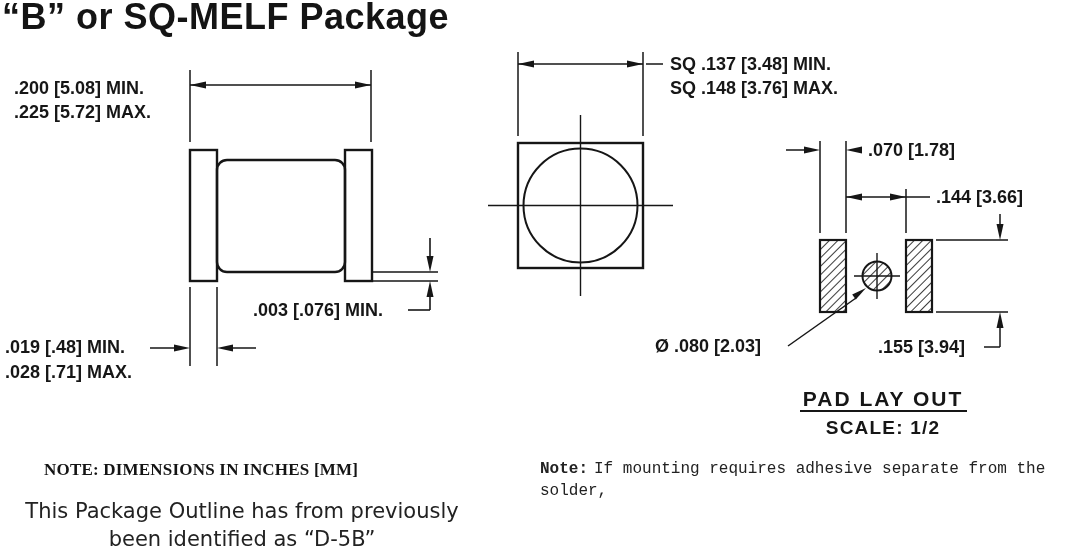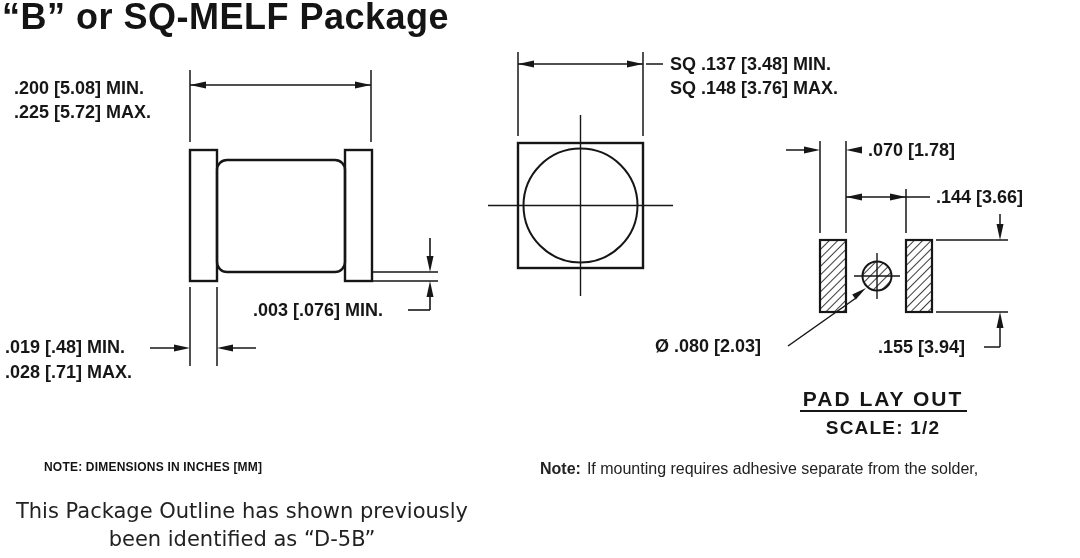--- a/index.html
+++ b/index.html
@@ -5,25 +5,25 @@
   * { margin:0; padding:0; box-sizing:border-box; }
   html,body { width:1080px; height:558px; background:#ffffff;
               font-family:"Liberation Sans", sans-serif; color:#161616; }
   body { position:relative; overflow:hidden; }
   .abs { position:absolute; }
   #title { left:2px; top:-4px; font-size:36px; font-weight:bold; letter-spacing:.5px; color:#141414; }
   #drawing { position:absolute; left:0; top:0; }
   .dim { font-family:"Liberation Sans", sans-serif; font-size:18px; font-weight:bold; fill:#161616; }
   .caption { font-size:21px; letter-spacing:2px; }
   .scalecap { font-size:19px; letter-spacing:1.2px; }
-  #note-units { left:44px; top:460px; font-size:12px; font-weight:bold; letter-spacing:.2px; color:#141414; }
+  #note-units { left:44px; top:460px; font-size:17px; font-weight:bold; letter-spacing:.2px; color:#141414;font-family:Liberation Serif, serif; }
   #note-alias { left:8px; top:497px; width:468px; text-align:center;
                 font-family:"DejaVu Sans", sans-serif; font-size:21px; line-height:28px; color:#222; }
   #note-mounting { left:540px; top:458px; width:540px;
-                   font-family:Liberation Sans, sans-serif; font-size:16px; line-height:22px; color:#222; }
+                   font-family:Liberation Mono, monospace; font-size:16px; line-height:22px; color:#222; }
   #note-mounting b { margin-right:6px; }
 </style>
 </head>
 <body>
 
 <div id="title" class="abs">“B” or SQ-MELF Package</div>
 
 <svg id="drawing" width="1080" height="558" viewBox="0 0 1080 558">
   <defs>
     <pattern id="hatch" patternUnits="userSpaceOnUse" width="6" height="6" patternTransform="rotate(45)">
@@ -144,19 +144,19 @@
       <text class="dim" x="878" y="353">.155 [3.94]</text>
       <text class="dim caption" x="883" y="406" text-anchor="middle">PAD LAY OUT</text>
       <text class="dim scalecap" x="883" y="434" text-anchor="middle">SCALE: 1/2</text>
     </g>
   </g>
 </svg>
 
 <div id="note-units" class="abs">NOTE:  DIMENSIONS IN INCHES [MM]</div>
 
 <div id="note-alias" class="abs">
-  <div>This Package Outline has shown previously</div>
+  <div>This Package Outline has from previously</div>
   <div>been identified as “D-5B”</div>
 </div>
 
 <div id="note-mounting" class="abs">
   <div><b>Note:</b><span>If mounting requires adhesive separate from the solder,</span></div>
 </div>
 
 </body></html>

